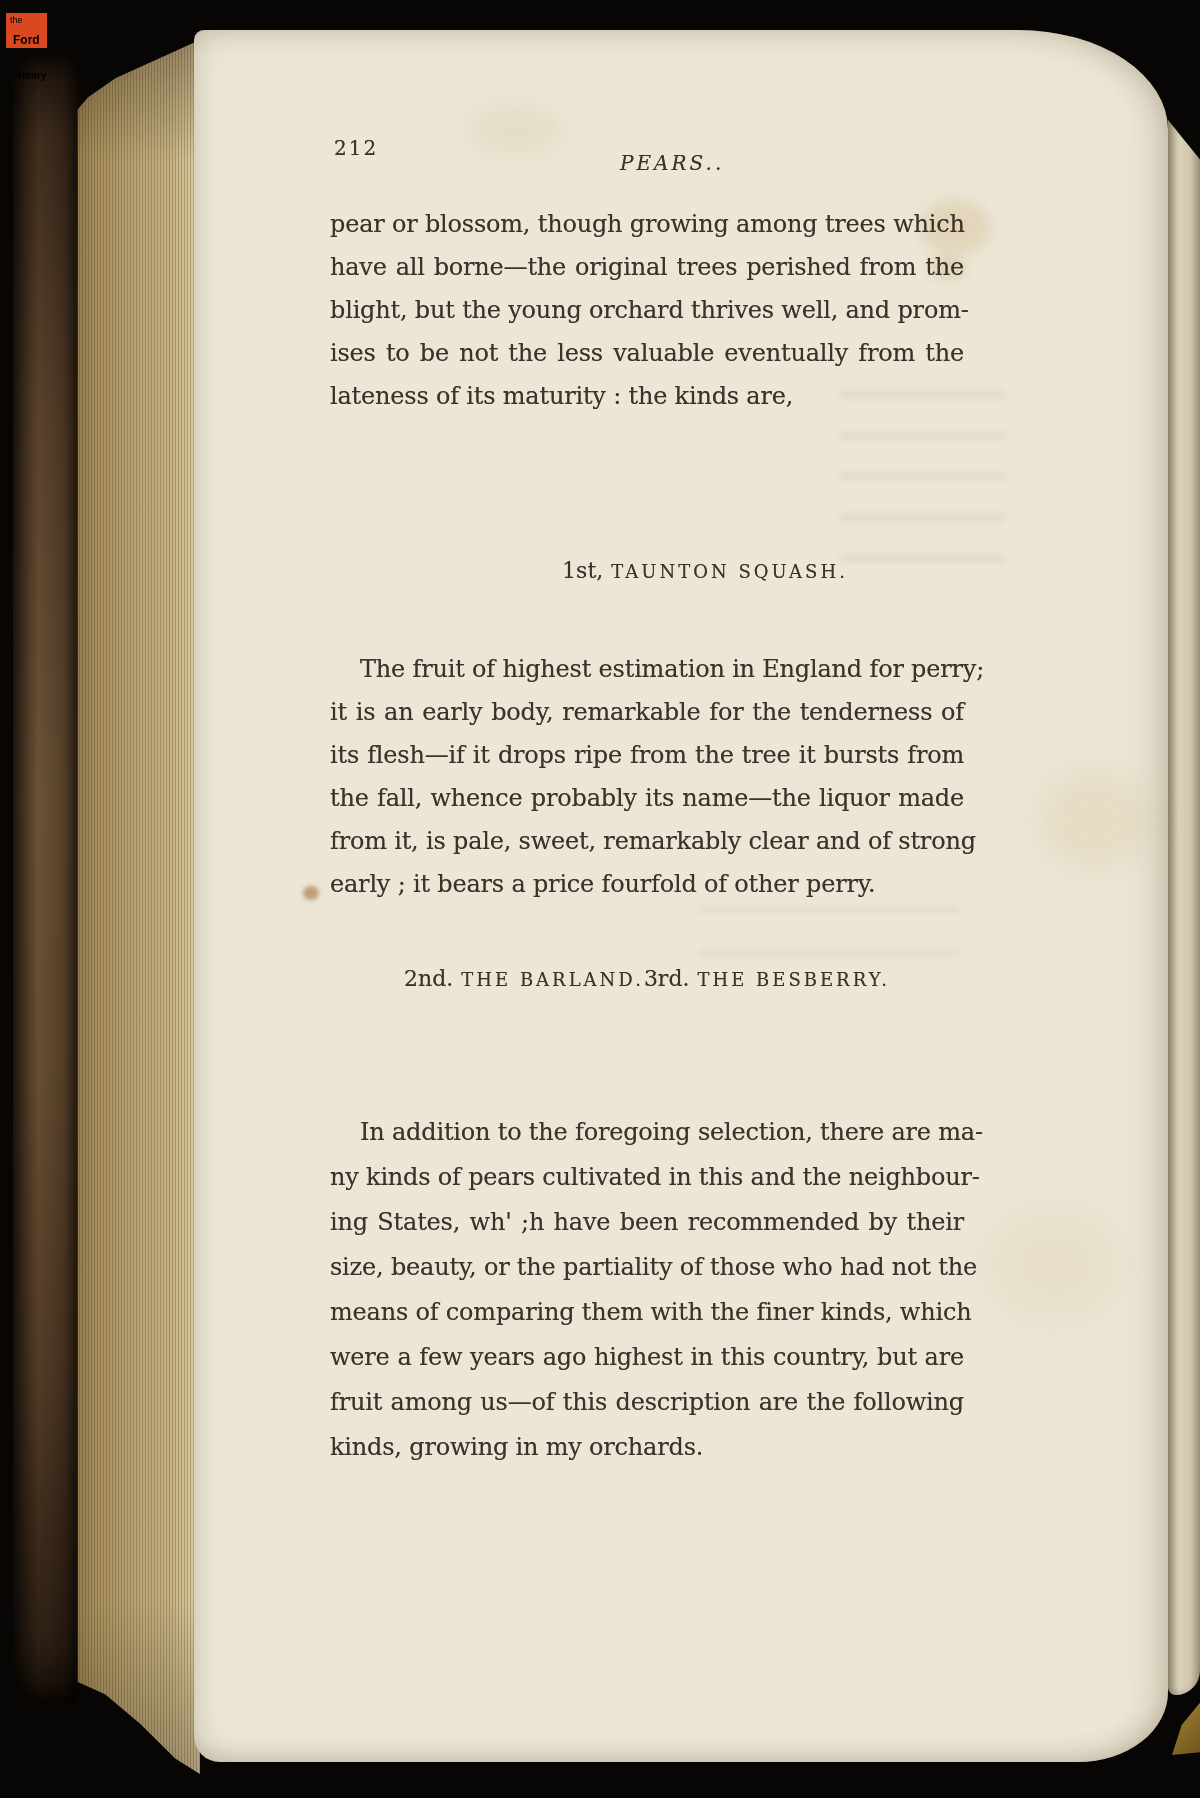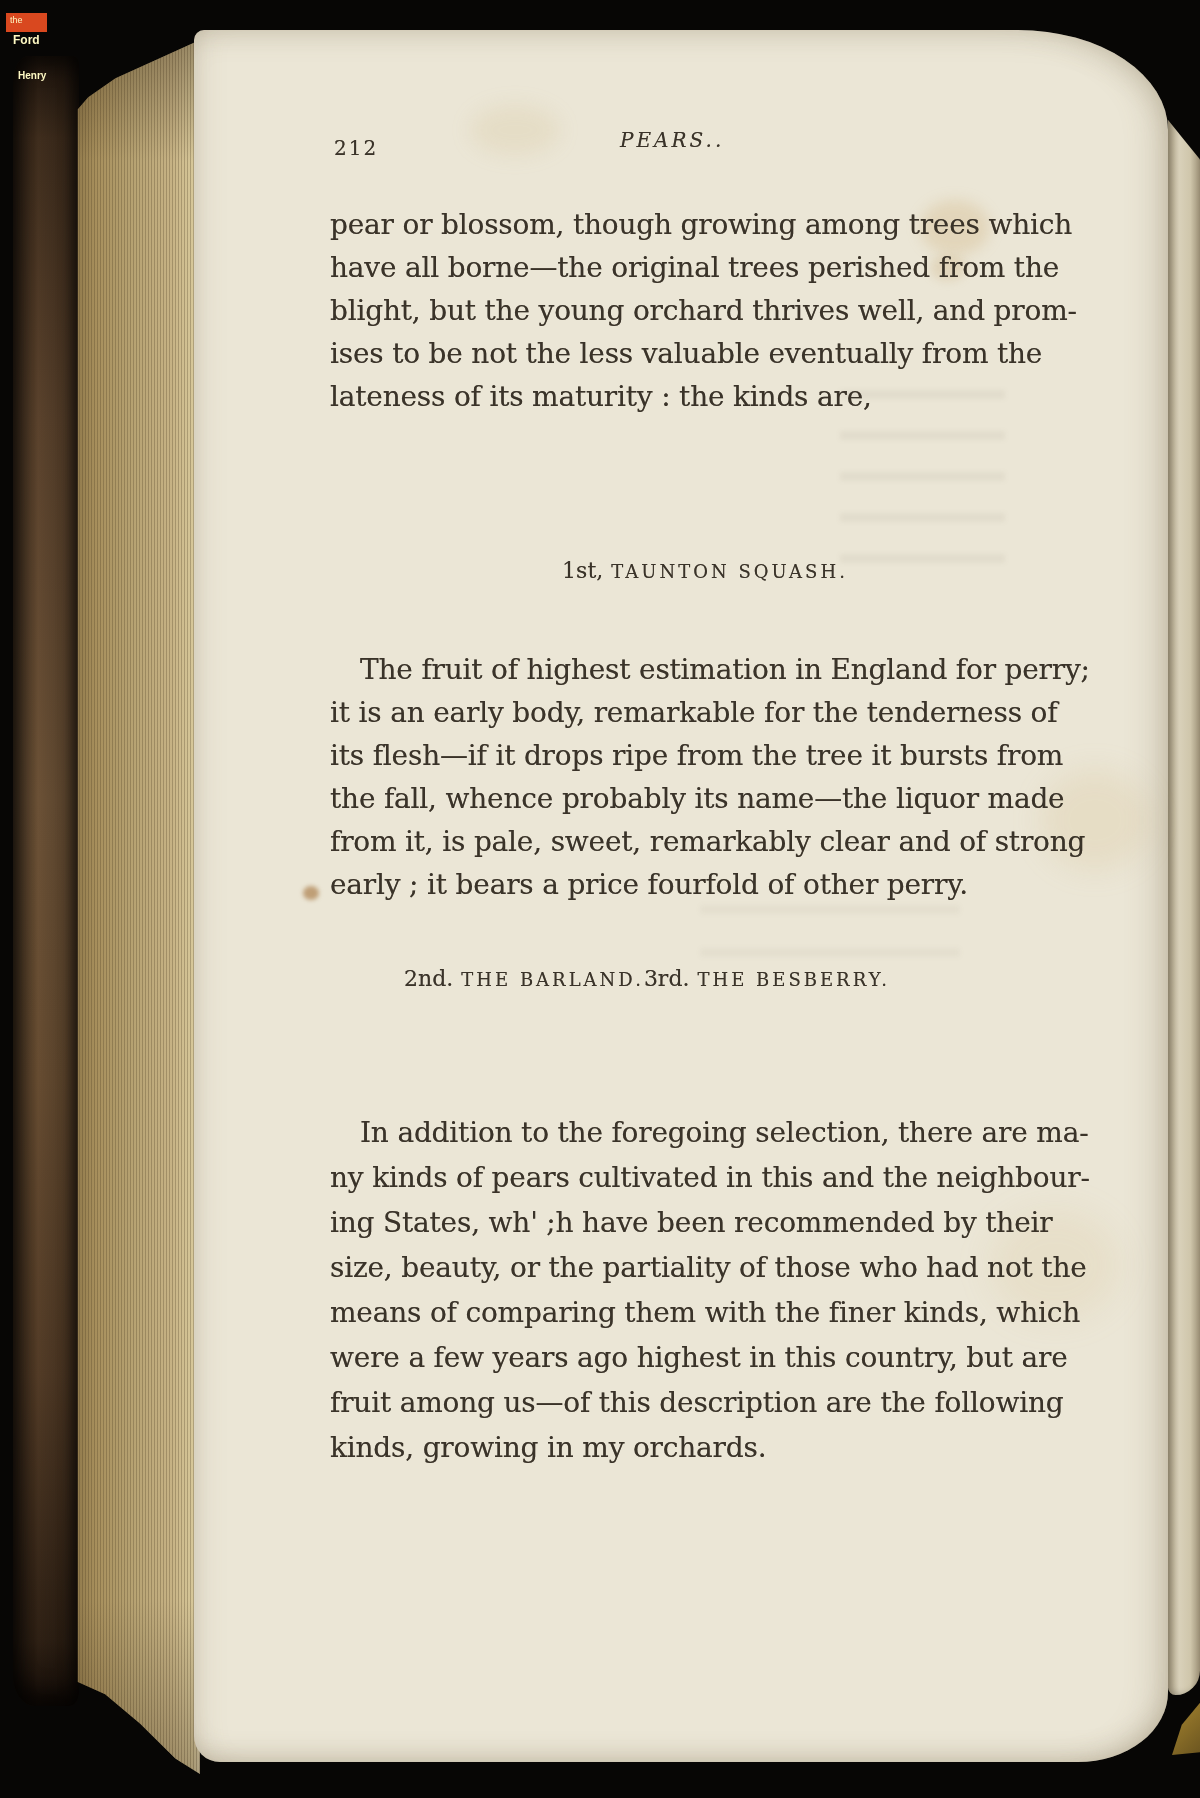--- a/index.html
+++ b/index.html
@@ -2,22 +2,22 @@
 <html><head>
 <meta charset="utf-8">
 <title>Book scan — Pears, p. 212</title>
 <style>
   html,body{margin:0;padding:0;background:#070605;}
   .photo{
     position:relative;width:1200px;height:1798px;overflow:hidden;
     background:#070605;font-family:"DejaVu Serif",serif;
   }
   
-  .logo{position:absolute;left:6px;top:13px;width:41px;height:19px;background:#d9481f;
-        color:#fef9c3;font-family:"Liberation Sans",sans-serif;z-index:30;}
+  .logo{position:absolute;left:6px;top:13px;width:41px;height:35px;background:#d9481f;
+        color:#000000;font-family:"Liberation Sans",sans-serif;z-index:30;}
   .logo span{position:absolute;white-space:nowrap;line-height:1;}
   .logo-the{left:4px;top:3px;font-size:9px;font-weight:400;}
   .logo-henry{left:12px;top:12px;font-size:10px;font-weight:700;margin-top:46px;}
   .logo-ford{left:7px;top:21px;font-size:12px;font-weight:700;text-align:right;}
   
   .spine{
     position:absolute;left:13px;top:56px;width:66px;height:1650px;
     border-radius:16px 6px 10px 22px / 26px 8px 14px 30px;
     background:
       linear-gradient(90deg,rgba(0,0,0,.50) 0%,rgba(0,0,0,0) 38%,rgba(0,0,0,.18) 78%,rgba(0,0,0,.45) 100%),
@@ -64,22 +64,22 @@
   .stain.s6{left:930px;top:255px;width:36px;height:26px;background:rgba(190,150,85,.20);filter:blur(5px);}
   .ghost{position:absolute;pointer-events:none;filter:blur(2.5px);opacity:.55;}
   .ghost.g1{left:840px;top:390px;width:165px;height:185px;
     background:repeating-linear-gradient(180deg,rgba(115,105,85,.14) 0 9px,rgba(0,0,0,0) 9px 41px);}
   .ghost.g2{left:700px;top:905px;width:260px;height:60px;
     background:repeating-linear-gradient(180deg,rgba(115,105,85,.10) 0 9px,rgba(0,0,0,0) 9px 43px);}
   
   .print{color:#3a3329;text-shadow:0 0 0.6px rgba(58,51,42,.55);}
   .running-head span{position:absolute;font-size:20px;line-height:1;}
   .page-num{left:334px;top:138px;letter-spacing:2px;}
-  .running-title{left:620px;top:130px;font-style:italic;letter-spacing:3px;}
-  .para{position:absolute;left:330px;width:634px;font-size:28px;letter-spacing:-0.2px;}
+  .running-title{left:620px;top:153px;font-style:italic;letter-spacing:3px;}
+  .para{position:absolute;left:330px;width:634px;font-size:24px;letter-spacing:-0.2px;}
   .para .line{height:43px;line-height:43px;text-align:justify;text-align-last:justify;white-space:nowrap;}
   .para.p3 .line{height:45px;line-height:45px;}
   .para .line.last{text-align-last:left;}
   .para .line.indent{text-indent:30px;}
   .heading{position:absolute;white-space:nowrap;}
   .heading .ordinal{font-size:22px;}
   .heading .caps-name{font-size:18px;letter-spacing:3px;margin-left:8px;}
   .h1{left:390px;top:558px;width:630px;text-align:center;}
   .h2{left:330px;top:966px;width:634px;display:flex;justify-content:center;align-items:baseline;}
 </style>

